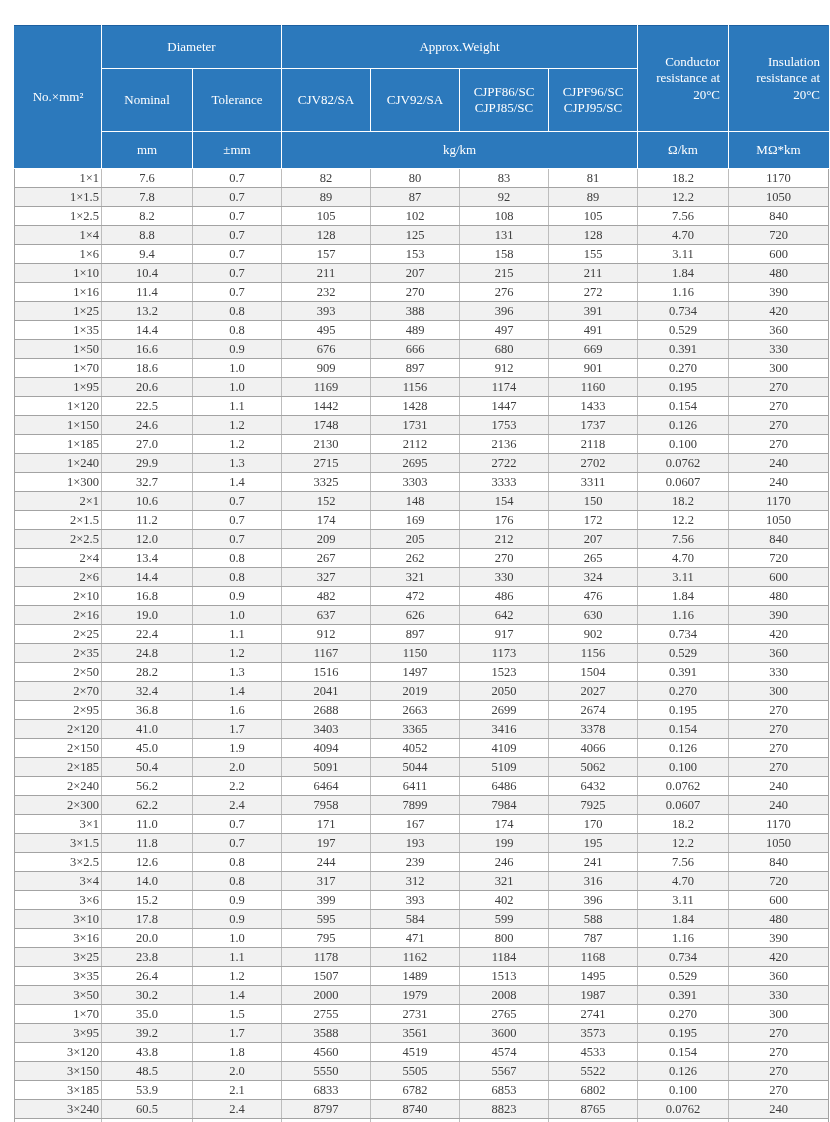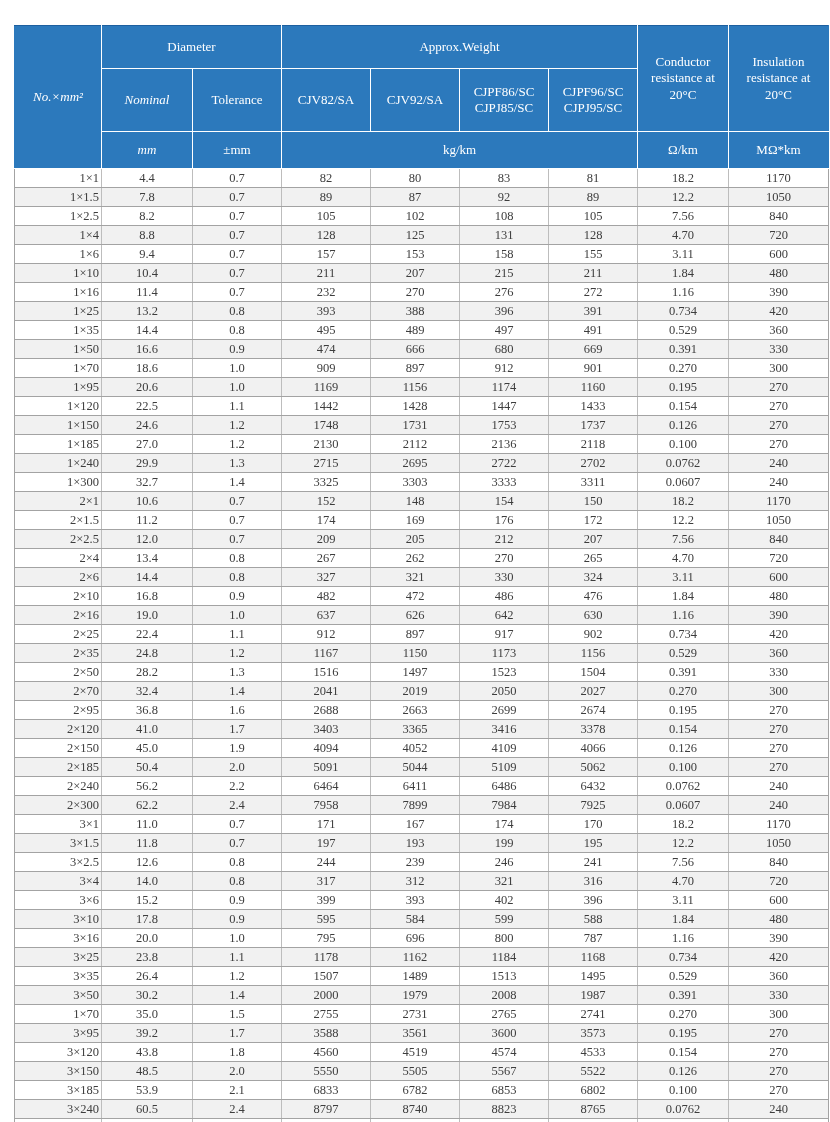--- a/index.html
+++ b/index.html
@@ -37,23 +37,23 @@
     font-size: 13px;
     line-height: 1.25;
     padding: 8px 4px;
     text-align: center;
     vertical-align: middle;
   }
   thead tr.h1 th { height: 26px; }
   thead tr.h2 th { height: 46px; }
   thead tr.h3 th { height: 20px; margin-top: 42px; }
   thead tr.h1 th { border-top-color: #1d5f9f; }
-  thead th:first-child { border-left-color: #2c79bc; font-style: italic; }
+  thead th:first-child { border-left-color: #2c79bc; }
   thead th:last-child  { border-right-color: #2c79bc; font-family: Liberation Serif, serif; }
-  th.wraps { padding: 1px 8px; }
+  th.wraps { padding: 1px 8px; text-align: right; }
   
   tbody td {
     height: 18px;
     font-size: 12.5px;
     color: #3d3d3d;
     text-align: center;
     vertical-align: middle;
     padding: 0 2px;
     border-top: 1px solid #a3a3a3;
     border-bottom: 1px solid #a3a3a3;
@@ -104,21 +104,21 @@
           <th>mm</th>
           <th>±mm</th>
           <th colspan="4">kg/km</th>
           <th>Ω/km</th>
           <th>MΩ*km</th>
         </tr>
       </thead>
       <tbody id="table-body">
           <tr>
             <td>1×1</td>
-            <td>4.4</td>
+            <td>7.6</td>
             <td>0.7</td>
             <td>82</td>
             <td>80</td>
             <td>83</td>
             <td>81</td>
             <td>18.2</td>
             <td>1170</td>
           </tr>
           <tr>
             <td>1×1.5</td>
@@ -205,21 +205,21 @@
             <td>489</td>
             <td>497</td>
             <td>491</td>
             <td>0.529</td>
             <td>360</td>
           </tr>
           <tr>
             <td>1×50</td>
             <td>16.6</td>
             <td>0.9</td>
-            <td>474</td>
+            <td>676</td>
             <td>666</td>
             <td>680</td>
             <td>669</td>
             <td>0.391</td>
             <td>330</td>
           </tr>
           <tr>
             <td>1×70</td>
             <td>18.6</td>
             <td>1.0</td>
@@ -547,21 +547,21 @@
             <td>599</td>
             <td>588</td>
             <td>1.84</td>
             <td>480</td>
           </tr>
           <tr>
             <td>3×16</td>
             <td>20.0</td>
             <td>1.0</td>
             <td>795</td>
-            <td>696</td>
+            <td>471</td>
             <td>800</td>
             <td>787</td>
             <td>1.16</td>
             <td>390</td>
           </tr>
           <tr>
             <td>3×25</td>
             <td>23.8</td>
             <td>1.1</td>
             <td>1178</td>

